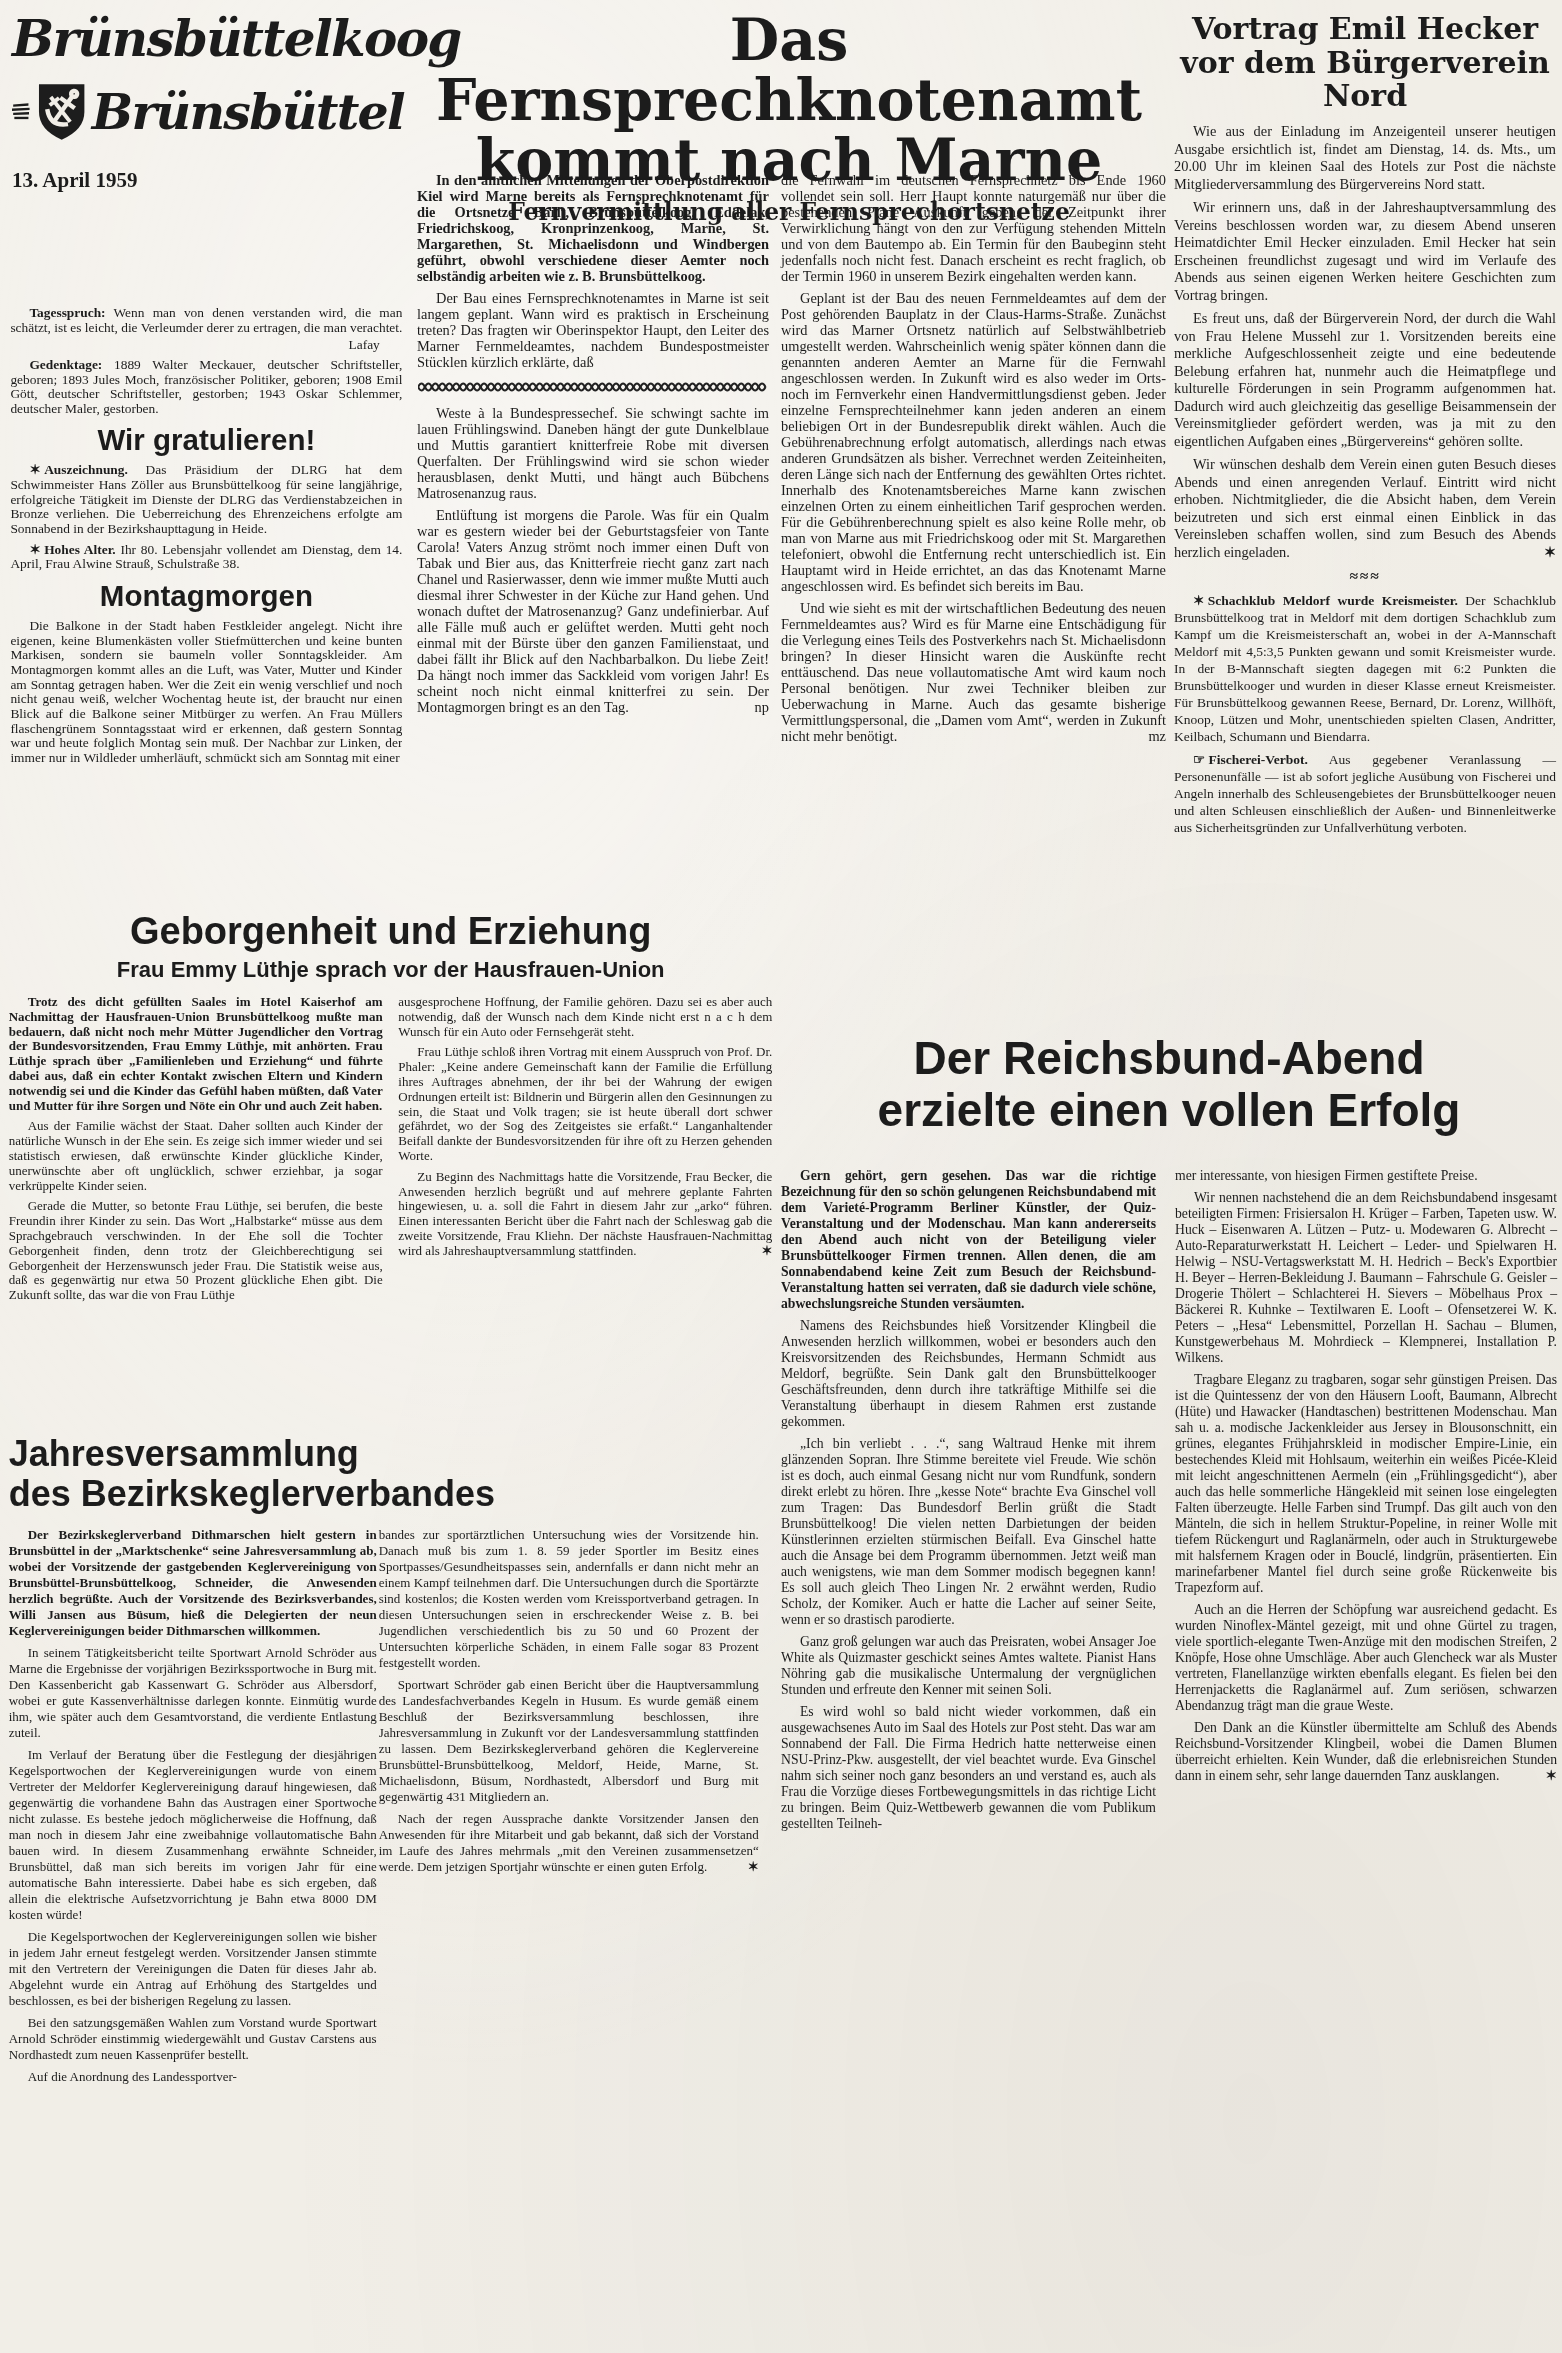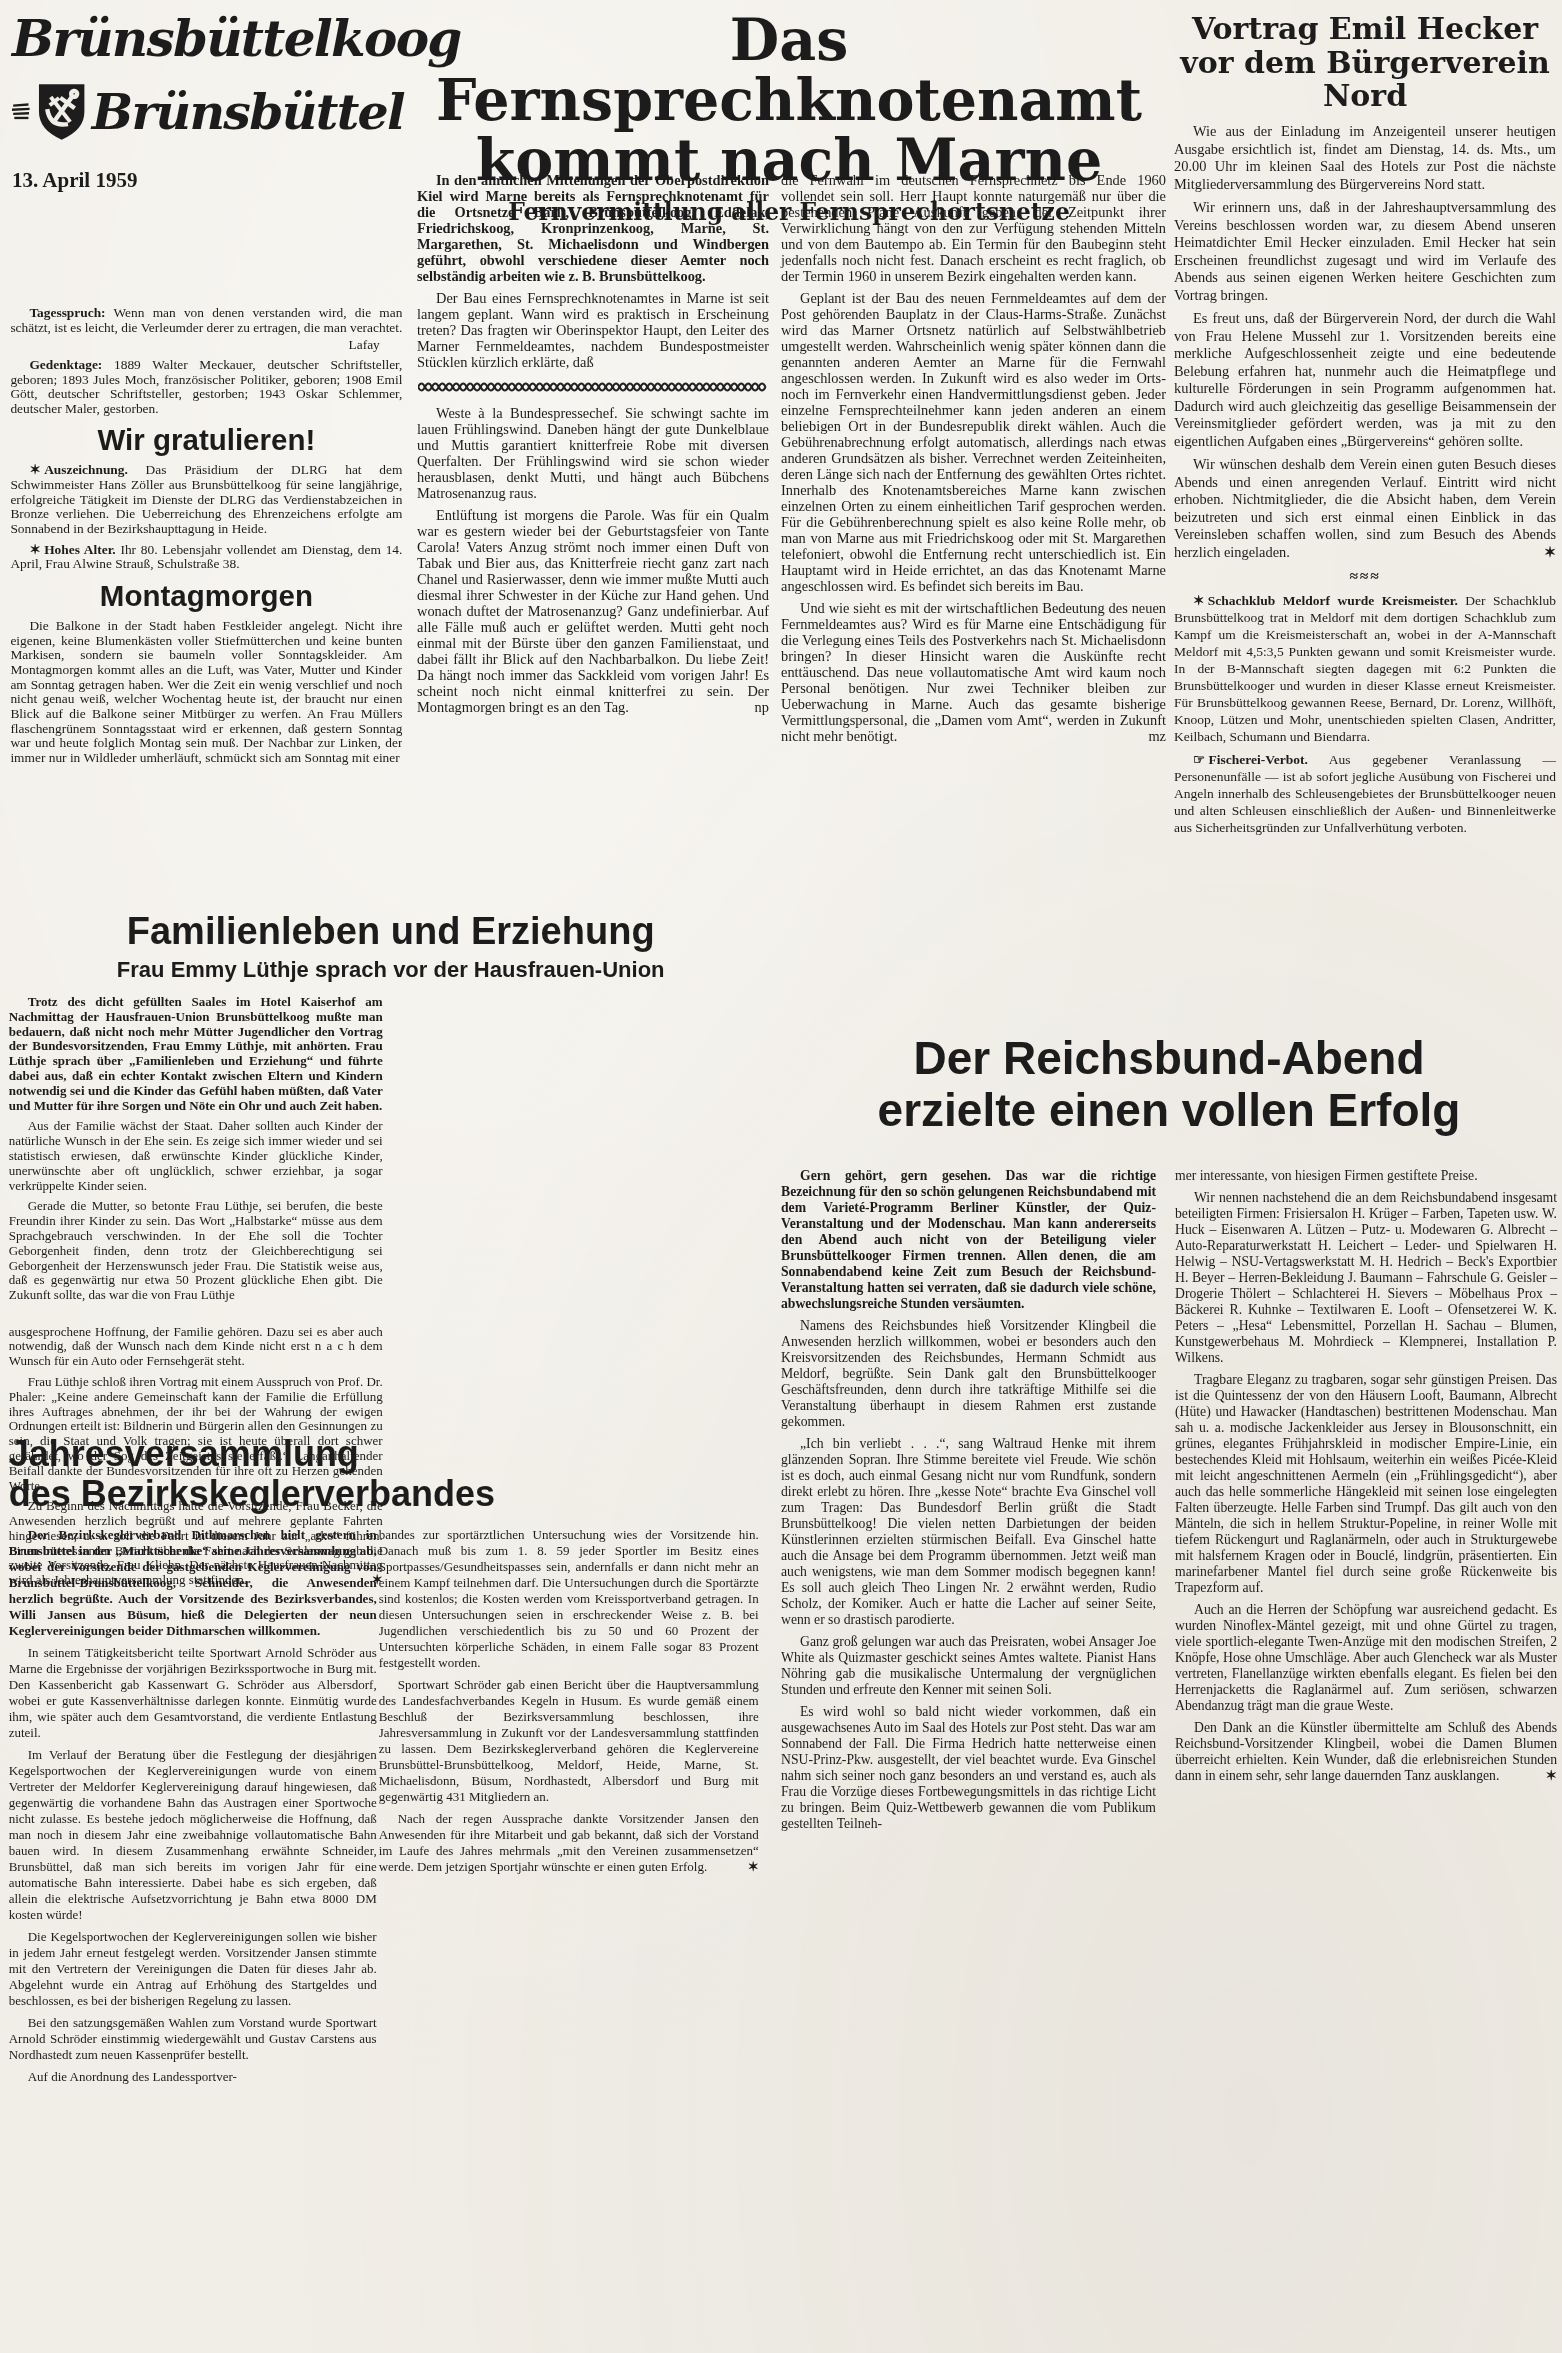--- a/index.html
+++ b/index.html
@@ -52,21 +52,21 @@
       text-align:center;margin-bottom:10.4px;}
   #colC .items{font-size:13.5px;line-height:17px;margin-top:3.5px;}
   .squig{text-align:center;font-weight:bold;font-size:15.6px;letter-spacing:1.7px;margin:3.5px 0 7px;text-indent:0;}
 
   
   #familien{left:8.7px;top:912px;width:764px;}
   #familien .f-head{font-family:"Liberation Sans",sans-serif;font-weight:bold;font-size:38px;
       text-align:center;line-height:1.0;}
   #familien .f-sub{font-family:"Liberation Sans",sans-serif;font-weight:bold;font-size:22px;
       text-align:center;margin:7px 0 12px;}
-  .fcols{display:flex;gap:15.6px;flex-direction:column;}
+  .fcols{display:flex;gap:15.6px;}
   .fc{width:374px;font-size:13px;line-height:14.8px;}
 
   
   #reichsbund{left:781px;top:1033px;width:776px;}
   #reichsbund .r-head{font-family:"Liberation Sans",sans-serif;font-weight:bold;font-size:46px;
       text-align:center;line-height:1.12;}
   .rcols{display:flex;gap:19px;margin-top:32px;}
   .rc1{width:375px;font-size:13.7px;line-height:16px;}
   .rc2{width:382px;font-size:13.7px;line-height:16px;}
 
@@ -156,21 +156,21 @@
   <p>Es freut uns, daß der Bürgerverein Nord, der durch die Wahl von Frau Helene Mussehl zur 1. Vorsitzenden bereits eine merkliche Aufgeschlossenheit zeigte und eine bedeutende Belebung erfahren hat, nunmehr auch die Heimatpflege und kulturelle Förderungen in sein Programm aufgenommen hat. Dadurch wird auch gleichzeitig das gesellige Beisammensein der Vereinsmitglieder gefördert werden, was ja mit zu den eigentlichen Aufgaben eines „Bürgervereins“ gehören sollte.</p>
   <p><span>Wir wünschen deshalb dem Verein einen guten Besuch dieses Abends und einen anregenden Verlauf. Eintritt wird nicht erhoben. Nichtmitglieder, die die Absicht haben, dem Verein beizutreten und sich erst einmal einen Einblick in das Vereinsleben schaffen wollen, sind zum Besuch des Abends herzlich eingeladen.</span><span class="endstar">✶</span></p>
   <div class="squig">≈≈≈</div>
   <div class="items">
     <p><span class="star">✶</span><span class="runin">Schachklub Meldorf wurde Kreismeister.</span> <span>Der Schachklub Brunsbüttelkoog trat in Meldorf mit dem dortigen Schachklub zum Kampf um die Kreismeisterschaft an, wobei in der A-Mannschaft Meldorf mit 4,5:3,5 Punkten gewann und somit Kreismeister wurde. In der B-Mannschaft siegten dagegen mit 6:2 Punkten die Brunsbüttelkooger und wurden in dieser Klasse erneut Kreismeister. Für Brunsbüttelkoog gewannen Reese, Bernard, Dr. Lorenz, Willhöft, Knoop, Lützen und Mohr, unentschieden spielten Clasen, Andritter, Keilbach, Schumann und Biendarra.</span></p>
     <p><span class="star">☞</span><span class="runin">Fischerei-Verbot.</span> <span>Aus gegebener Veranlassung — Personenunfälle — ist ab sofort jegliche Ausübung von Fischerei und Angeln innerhalb des Schleusengebietes der Brunsbüttelkooger neuen und alten Schleusen einschließlich der Außen- und Binnenleitwerke aus Sicherheitsgründen zur Unfallverhütung verboten.</span></p>
   </div>
 </section>
 
 <section id="familien" class="abs">
-  <div class="f-head">Familienleben und Erziehung</div>
+  <div class="f-head">Geborgenheit und Erziehung</div>
   <div class="f-sub">Frau Emmy Lüthje sprach vor der Hausfrauen-Union</div>
   <div class="fcols">
     <div class="fc">
       <p class="bold">Trotz des dicht gefüllten Saales im Hotel Kaiserhof am Nachmittag der Hausfrauen-Union Brunsbüttelkoog mußte man bedauern, daß nicht noch mehr Mütter Jugendlicher den Vortrag der Bundesvorsitzenden, Frau Emmy Lüthje, mit anhörten. Frau Lüthje sprach über „Familienleben und Erziehung“ und führte dabei aus, daß ein echter Kontakt zwischen Eltern und Kindern notwendig sei und die Kinder das Gefühl haben müßten, daß Vater und Mutter für ihre Sorgen und Nöte ein Ohr und auch Zeit haben.</p>
       <p>Aus der Familie wächst der Staat. Daher sollten auch Kinder der natürliche Wunsch in der Ehe sein. Es zeige sich immer wieder und sei statistisch erwiesen, daß erwünschte Kinder glückliche Kinder, unerwünschte aber oft unglücklich, schwer erziehbar, ja sogar verkrüppelte Kinder seien.</p>
       <p>Gerade die Mutter, so betonte Frau Lüthje, sei berufen, die beste Freundin ihrer Kinder zu sein. Das Wort „Halbstarke“ müsse aus dem Sprachgebrauch verschwinden. In der Ehe soll die Tochter Geborgenheit finden, denn trotz der Gleichberechtigung sei Geborgenheit der Herzenswunsch jeder Frau. Die Statistik weise aus, daß es gegenwärtig nur etwa 50 Prozent glückliche Ehen gibt. Die Zukunft sollte, das war die von Frau Lüthje</p>
     </div>
     <div class="fc">
       <p class="noind">ausgesprochene Hoffnung, der Familie gehören. Dazu sei es aber auch notwendig, daß der Wunsch nach dem Kinde nicht erst n a c h dem Wunsch für ein Auto oder Fernsehgerät steht.</p>
       <p>Frau Lüthje schloß ihren Vortrag mit einem Ausspruch von Prof. Dr. Phaler: „Keine andere Gemeinschaft kann der Familie die Erfüllung ihres Auftrages abnehmen, der ihr bei der Wahrung der ewigen Ordnungen erteilt ist: Bildnerin und Bürgerin allen den Gesinnungen zu sein, die Staat und Volk tragen; sie ist heute überall dort schwer gefährdet, wo der Sog des Zeitgeistes sie erfaßt.“ Langanhaltender Beifall dankte der Bundesvorsitzenden für ihre oft zu Herzen gehenden Worte.</p>

